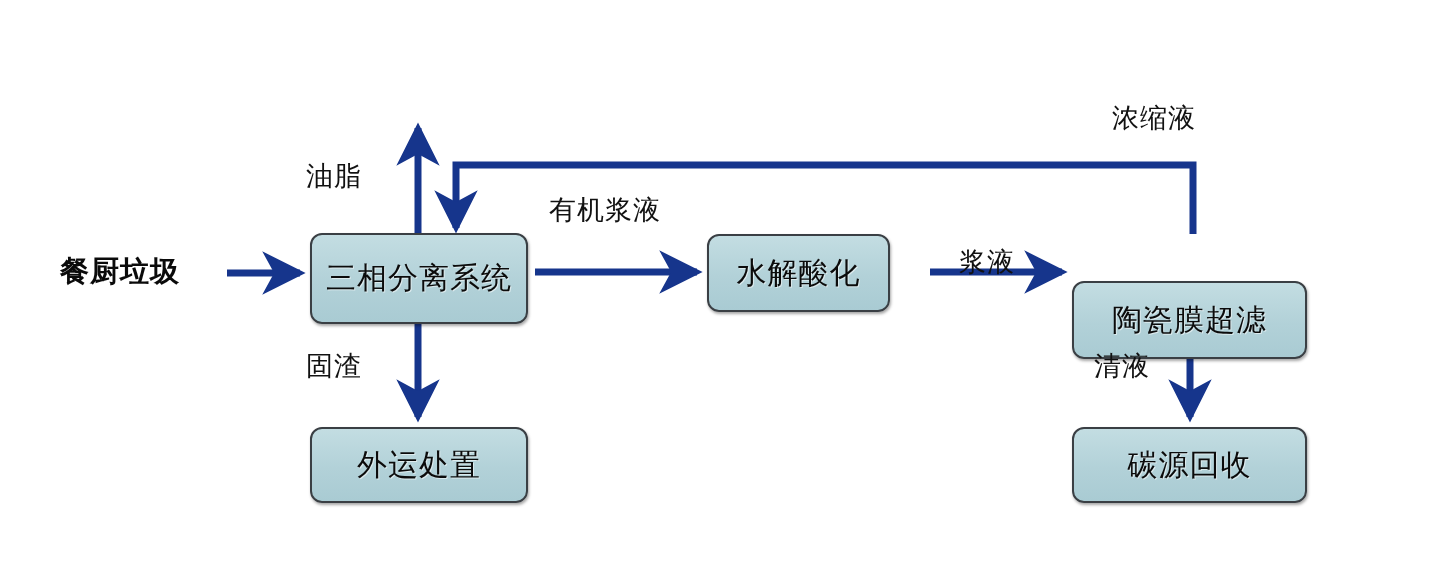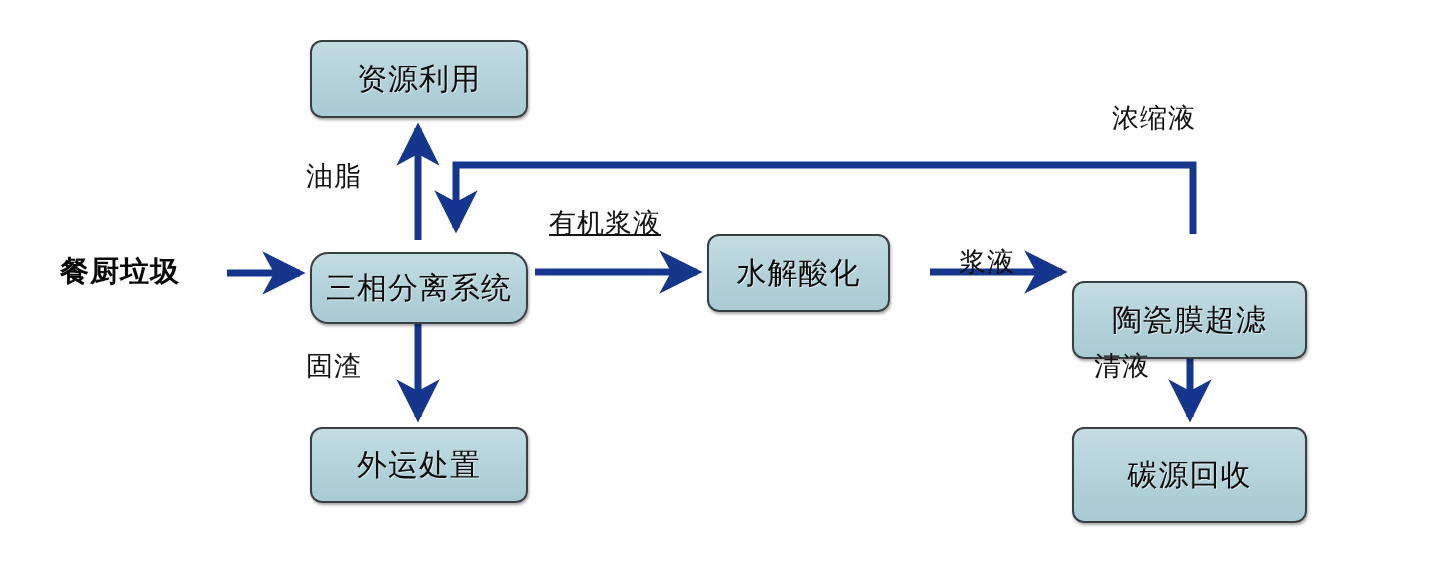--- a/index.html
+++ b/index.html
@@ -78,37 +78,36 @@
 
     <line x1="930" y1="272" x2="1062" y2="272" stroke="#16358c" stroke-width="7" marker-end="url(#arrowhead)"></line>
 
     <line x1="1190" y1="312" x2="1190" y2="417" stroke="#16358c" stroke-width="7" marker-end="url(#arrowhead)"></line>
 
     <path d="M1193,234 L1193,165 L456,165 L456,228" fill="none" stroke="#16358c" stroke-width="7" stroke-linejoin="miter" marker-end="url(#arrowhead)"></path>
   </svg>
 
   <div class="io-label" style="left:60px; top:252px;">餐厨垃圾</div>
 
-  <div class="node" style="left:310px; top:40px; width:218px; height:78px;">资源利用</div>
 
-  <div class="node" style="left:310px; top:252px; width:218px; height:72px;border-radius:18px;">三相分离系统</div>
+  <div class="node" style="left:310px; top:233px; width:218px; height:91px;">三相分离系统</div>
 
   <div class="node" style="left:707px; top:234px; width:183px; height:78px;">水解酸化</div>
 
   <div class="node" style="left:1072px; top:234px; width:235px; height:78px;margin-top:47px;">陶瓷膜超滤</div>
 
   <div class="node" style="left:310px; top:427px; width:218px; height:76px;text-align:center;">外运处置</div>
 
-  <div class="node" style="left:1072px; top:427px; width:235px; height:96px;">碳源回收</div>
+  <div class="node" style="left:1072px; top:427px; width:235px; height:76px;">碳源回收</div>
 
   <div class="edge-label" style="left:306px; top:158px;">油脂</div>
 
   <div class="edge-label" style="left:306px; top:348px;">固渣</div>
 
-  <div class="edge-label" style="left:549px; top:205px;text-decoration:underline;">有机浆液</div>
+  <div class="edge-label" style="left:549px; top:192px;">有机浆液</div>
 
   <div class="edge-label" style="left:959px; top:208px;margin-top:36px;">浆液</div>
 
   <div class="edge-label" style="left:1112px; top:100px;">浓缩液</div>
 
   <div class="edge-label" style="left:1094px; top:348px;">清液</div>
 
 </div>
 
 </body></html>

